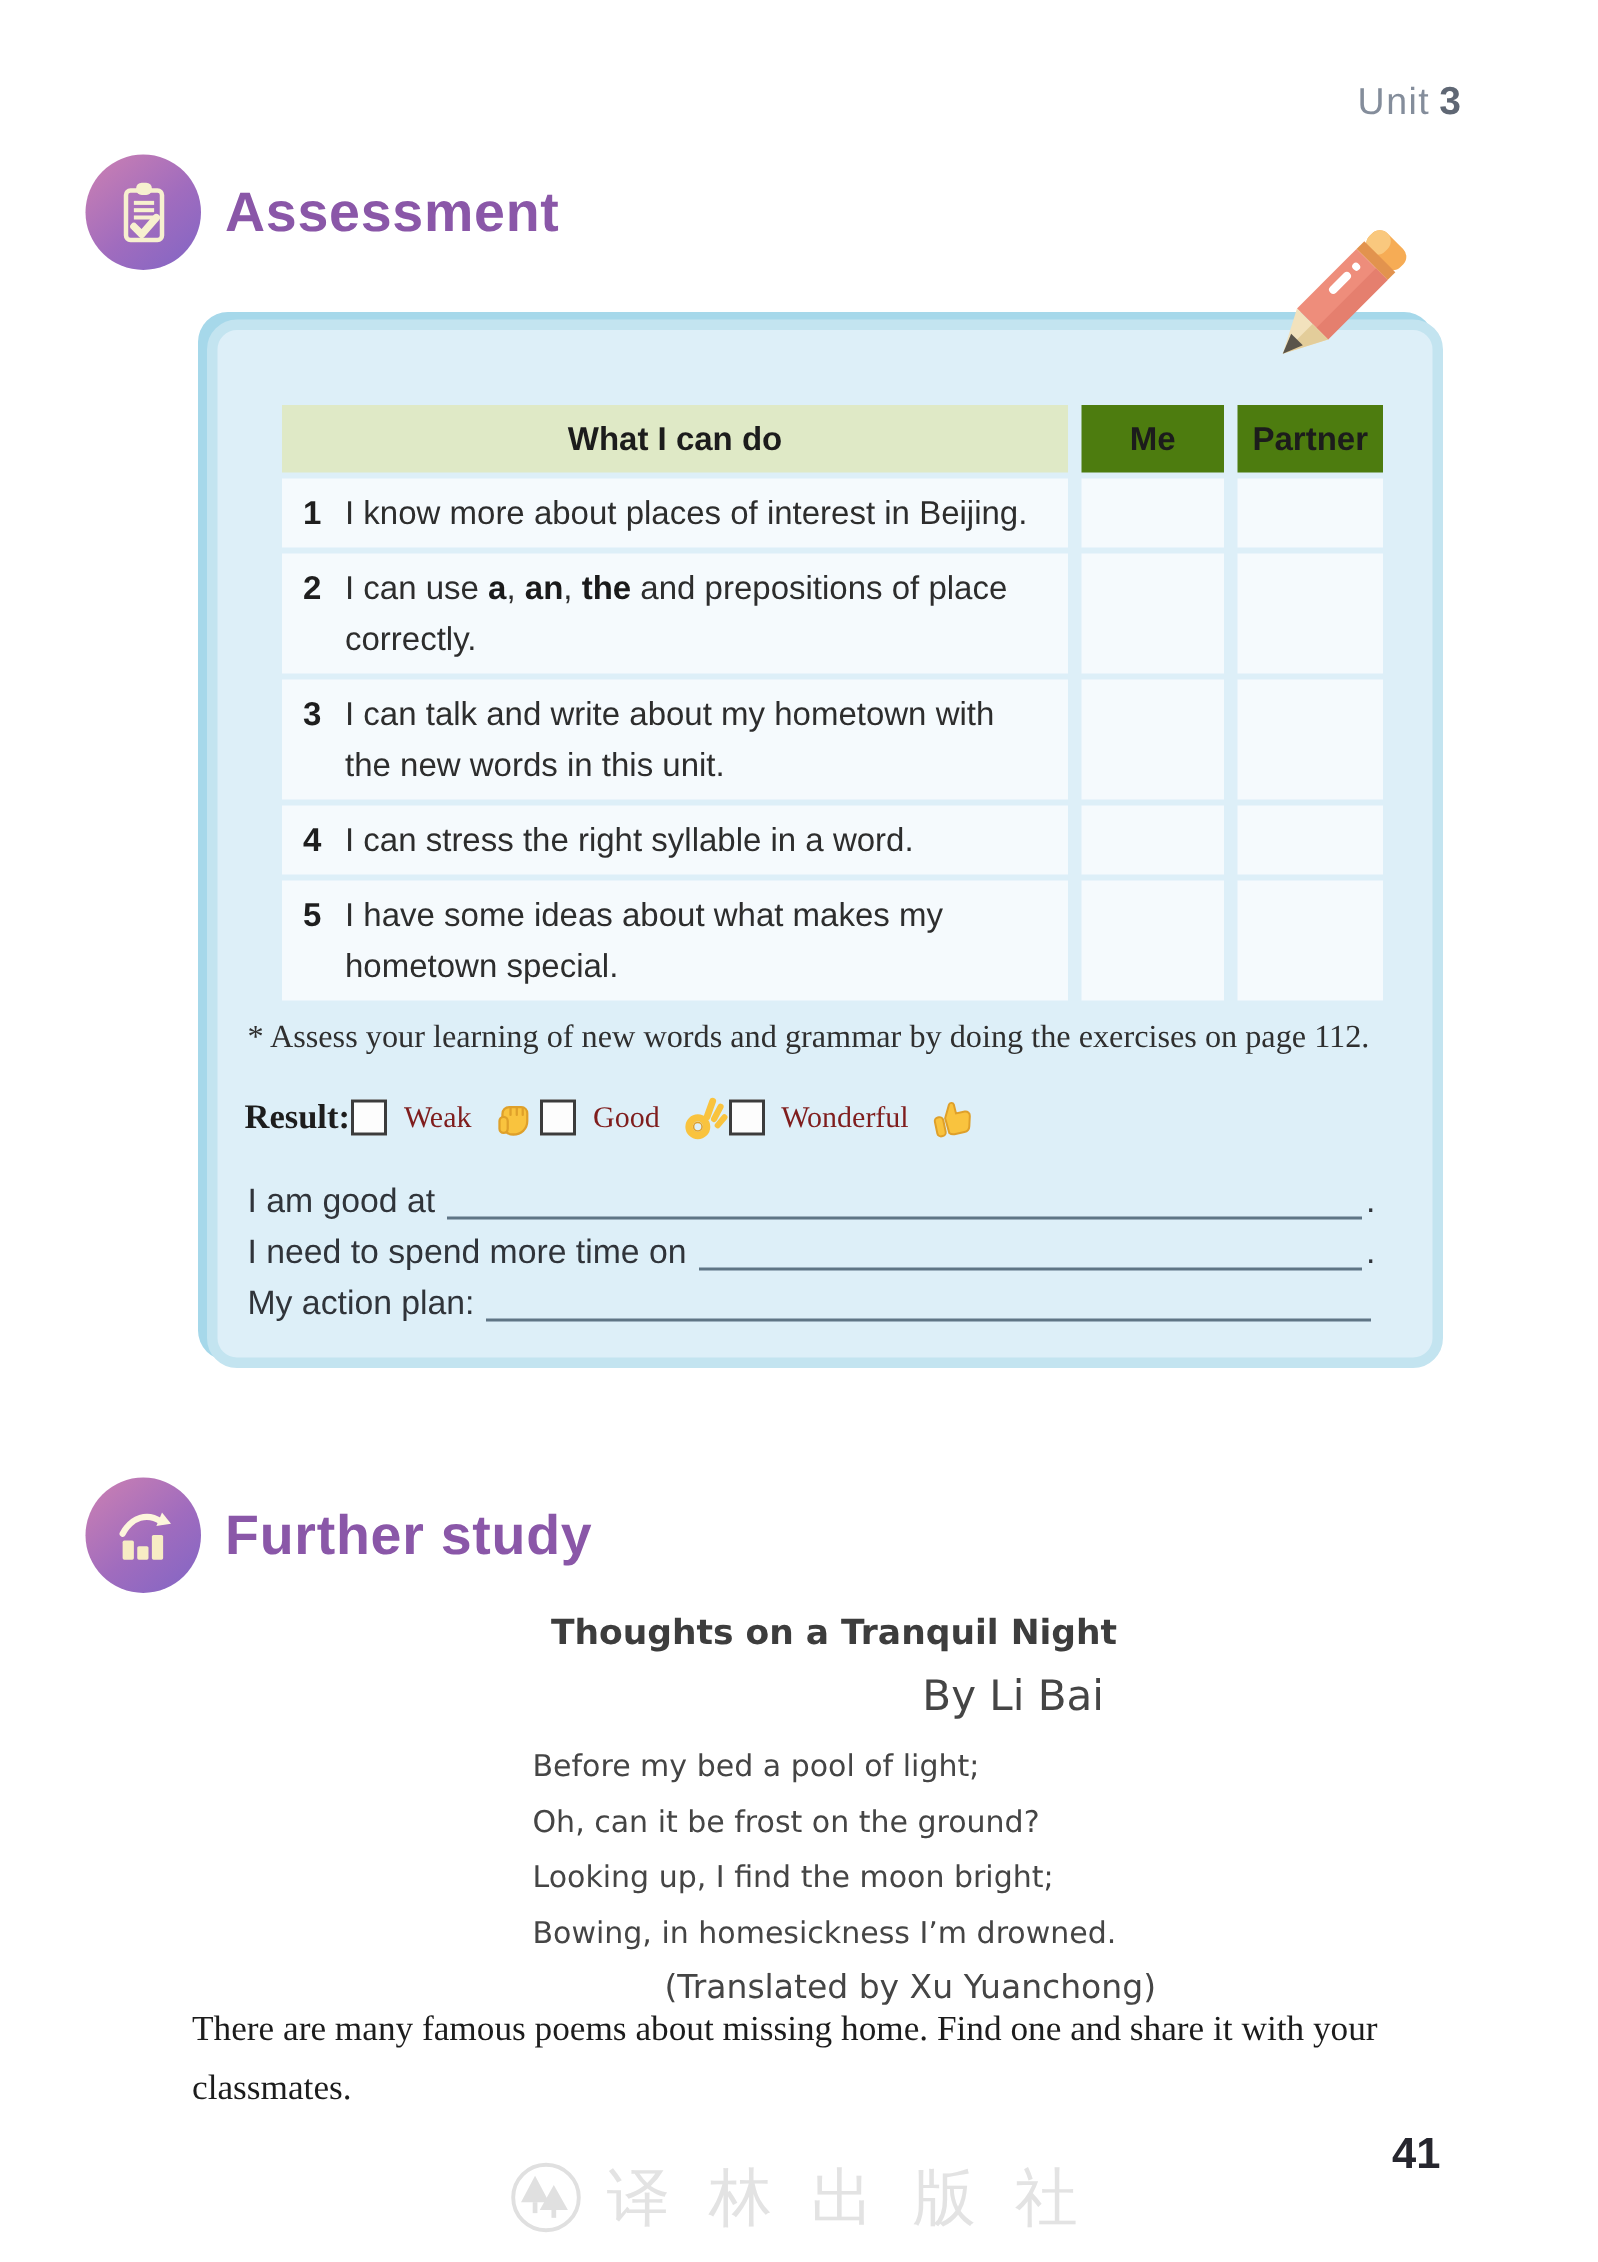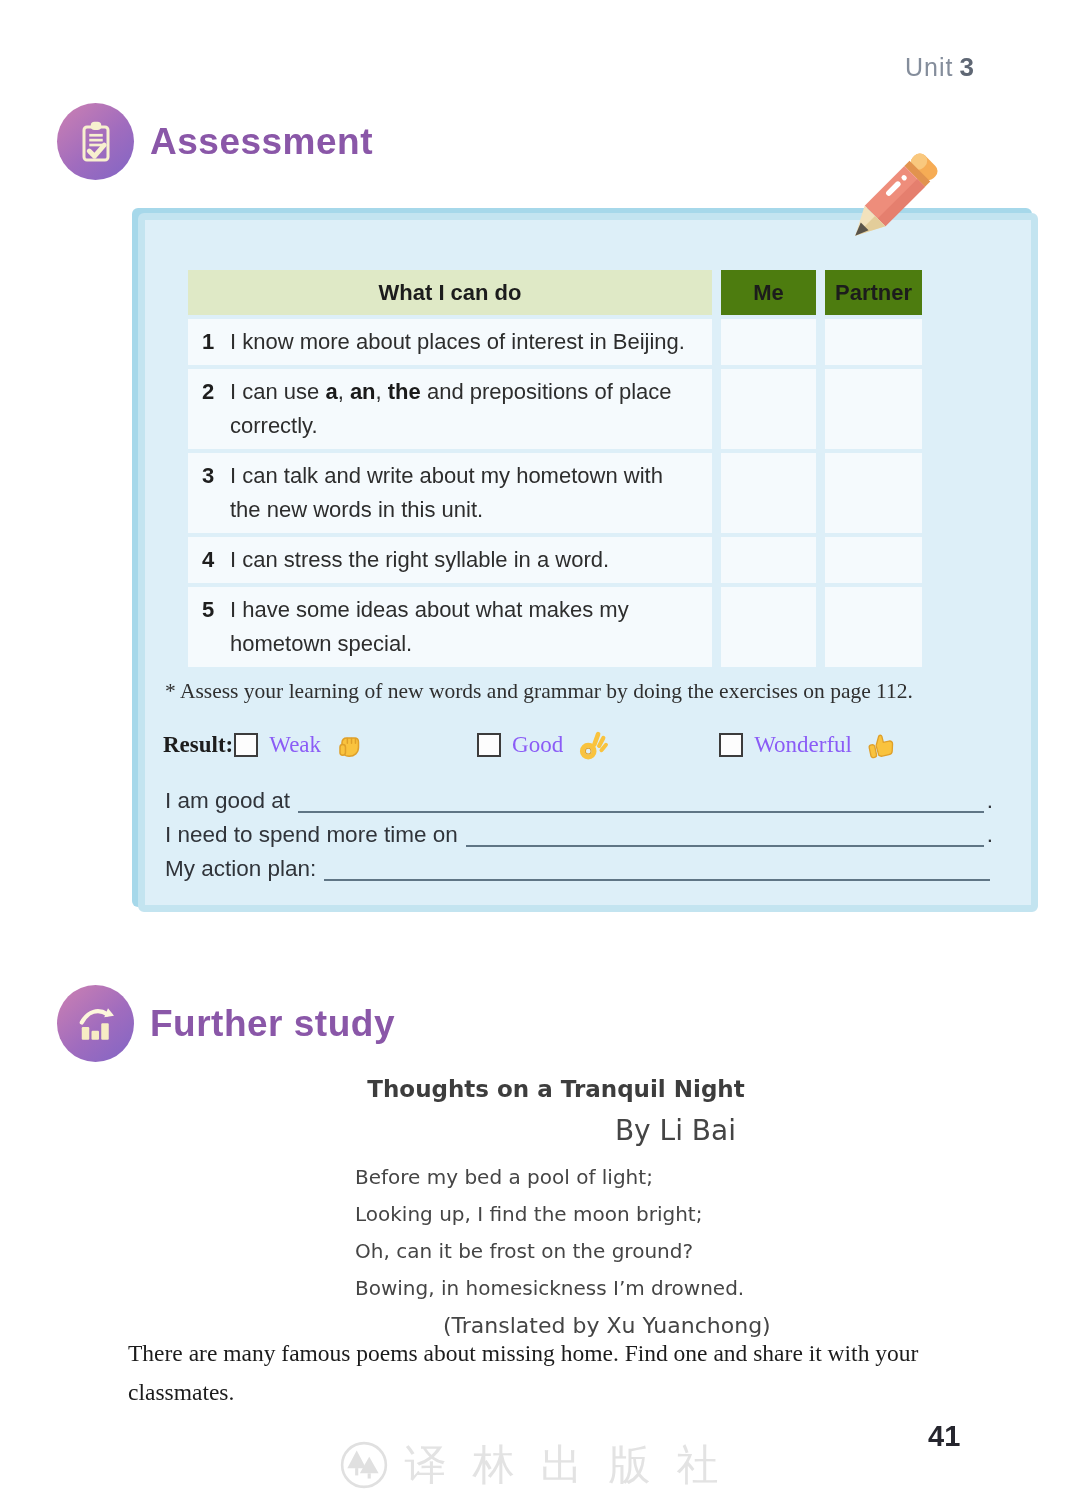--- a/index.html
+++ b/index.html
@@ -14,43 +14,43 @@
   .section-header{position:absolute;display:flex;align-items:center;}
   .hdr-circle{width:77px;height:77px;border-radius:50%;flex:0 0 77px;
     background:linear-gradient(140deg,#c97fb3 5%,#a06cbe 55%,#8165c5 100%);
     display:flex;align-items:center;justify-content:center;}
   .hdr-title{margin-left:16px;font-size:37px;font-weight:bold;color:#8a57a8;letter-spacing:.5px;}
   #assessment-header{left:57px;top:103px;}
   #further-header{left:57px;top:985px;}
   
   #pencil{position:absolute;left:833px;top:136px;z-index:5;}
   
-  .assess-box{position:absolute;left:138px;top:213px;width:900px;height:699px;box-sizing:border-box;
-    background:#ddeff8;border:7px solid #c3e4f0;border-radius:6px;
+  .assess-box{position:absolute;left:138px;top:213px;width:824px;height:699px;box-sizing:border-box;
+    background:#ddeff8;border:7px solid #c3e4f0;border-radius:20px;
     box-shadow:-6px -5px 0 #a6d8ea;
     padding:50px 24px 0 18px;}
   
   .can-table{margin-left:25px;width:734px;display:grid;
     grid-template-columns:524px 95px 97px;column-gap:9px;row-gap:4px;}
   .hcell{height:45px;line-height:45px;text-align:center;font-weight:bold;font-size:22px;color:#1c1c1c;}
   .hcell.what{background:#dfe9c6;}
   .hcell.me,.hcell.partner{background:#4d7c0f;}
   .cell{background:#f5fafd;}
   .cell.task{display:flex;padding:6px 16px 6px 14px;font-size:22px;line-height:34px;color:#2d2d2d;}
   .cell.task .num{font-weight:bold;color:#1e1e1e;width:28px;flex:0 0 28px;}
   .cell.task b{font-weight:bold;color:#1a1a1a;}
   
   .footnote{margin:12px 0 0 2px;font-family:"Liberation Serif",serif;font-size:21.5px;color:#2f2f2f;}
   
   .result-row{margin-top:24px;display:flex;align-items:center;font-family:"Liberation Serif",serif;}
   .result-label{font-weight:bold;font-size:23px;color:#1d1d1d;margin-right:1px;}
   .result-option{display:flex;align-items:center;}
-  .result-option + .result-option{margin-left:110px;}
+  .result-option + .result-option{}
   .checkbox{width:20px;height:20px;background:#fdfdfd;border:2px solid #3c3c3c;display:inline-block;margin-right:11px;}
-  .option-label{font-size:23px;color:#8b5cf6;margin-right:12px;}
+  .option-label{font-size:20px;color:#7f1d1d;margin-right:12px;}
   .hand-icon{display:inline-flex;}
   
   .fill-lines{margin:20px 14px 0 2px;}
   .fill-line{display:flex;align-items:flex-end;height:34px;font-size:22.5px;color:#30343a;}
   .fill-label{white-space:nowrap;line-height:30px;}
   .blank-line{flex:1;border-bottom:2px solid #5f7585;height:26px;margin:0 3px 3px 8px;}
   .fill-suffix{line-height:30px;}
   
   .poem{position:absolute;left:330px;top:1076px;width:452px;font-family:cursive,"DejaVu Sans",sans-serif;color:#454545;}
   .poem-title{text-align:center;font-size:23px;font-weight:bold;color:#3d3d3d;}
@@ -213,22 +213,22 @@
     </svg>
   </div>
   <div class="hdr-title">Further study</div>
 </div>
 
 <div class="poem">
   <div class="poem-title">Thoughts on a Tranquil Night</div>
   <div class="poem-byline">By Li Bai</div>
   <div class="poem-lines">
       <div class="poem-line">Before my bed a pool of light;</div>
+      <div class="poem-line">Oh, can it be frost on the ground?</div>
       <div class="poem-line">Looking up, I find the moon bright;</div>
-      <div class="poem-line">Oh, can it be frost on the ground?</div>
       <div class="poem-line">Bowing, in homesickness I’m drowned.</div>
     </div>
   <div class="poem-credit">(Translated by Xu Yuanchong)</div>
 </div>
 
 <div class="closing-paragraph">There are many famous poems about missing home. Find one and share it with your classmates.</div>
 
 <div class="page-number">41</div>
 
 <div class="watermark">

